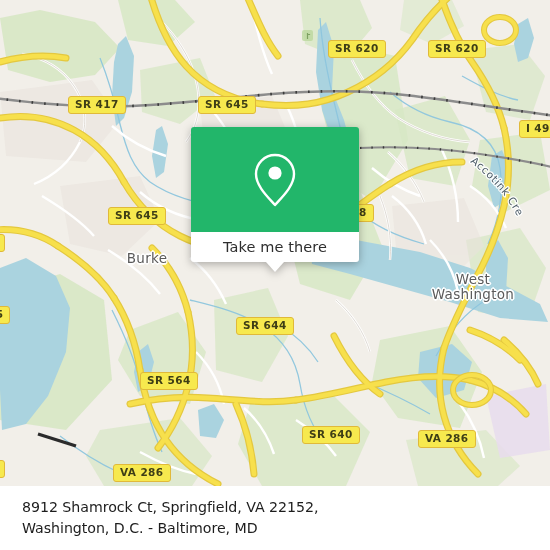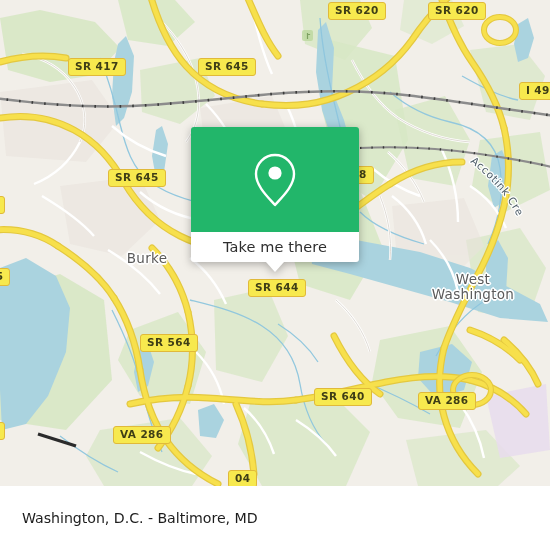--- a/index.html
+++ b/index.html
@@ -54,20 +54,21 @@
     border-radius: 3px;
     color: #3e3e16;
     font-family: "DejaVu Sans", sans-serif;
     font-size: 10.5px;
     font-weight: bold;
     letter-spacing: .4px;
     padding: 2px 6px 3px 6px;
     line-height: 11px;
     white-space: nowrap;
     text-align: right;
+    margin-top: 38px;
   }
 
   
   .creek-label {
     position: absolute;
     pointer-events: none;
   }
   .creek-label text {
     font-family: "DejaVu Sans", sans-serif;
     font-size: 10.5px;
@@ -387,23 +388,23 @@
       <div>West</div>
       <div>Washington</div>
     </div>
 
     <div class="shield" style="left:328px; top:2px;">SR 620</div>
     <div class="shield" style="left:428px; top:2px;">SR 620</div>
     <div class="shield" style="left:68px;  top:58px;">SR 417</div>
     <div class="shield" style="left:198px; top:58px;">SR 645</div>
     <div class="shield" style="left:519px; top:82px;">I 495</div>
     <div class="shield" style="left:108px; top:169px;">SR 645</div>
-    <div class="shield" style="left:248px; top:279px;">SR 644</div>
+    <div class="shield" style="left:236px; top:279px;">SR 644</div>
     <div class="shield" style="left:140px; top:334px;">SR 564</div>
-    <div class="shield" style="left:314px; top:388px;">SR 640</div>
+    <div class="shield" style="left:302px; top:388px;">SR 640</div>
     <div class="shield" style="left:418px; top:392px;">VA 286</div>
     <div class="shield" style="left:113px; top:426px;">VA 286</div>
 
     <div class="shield" style="left:-17px; top:196px;">3</div>
     <div class="shield" style="left:-19px; top:268px;">45</div>
     <div class="shield" style="left:352px; top:166px;">8</div>
     <div class="shield" style="left:-17px; top:422px;">3</div>
     <div class="shield" style="left:228px; top:470px;">04</div>
 
     <div id="popup">
@@ -417,17 +418,18 @@
       <div id="popup-body">
         <span id="popup-cta">Take me there</span>
         <div id="popup-tail"></div>
       </div>
     </div>
 
   </div>
 
   <div id="footer">
     <div id="footer-address">
+      <div>8912 Shamrock Ct, Springfield, VA 22152,</div>
       <div>Washington, D.C. - Baltimore, MD</div>
     </div>
   </div>
 
 </div>
 
 </body></html>

